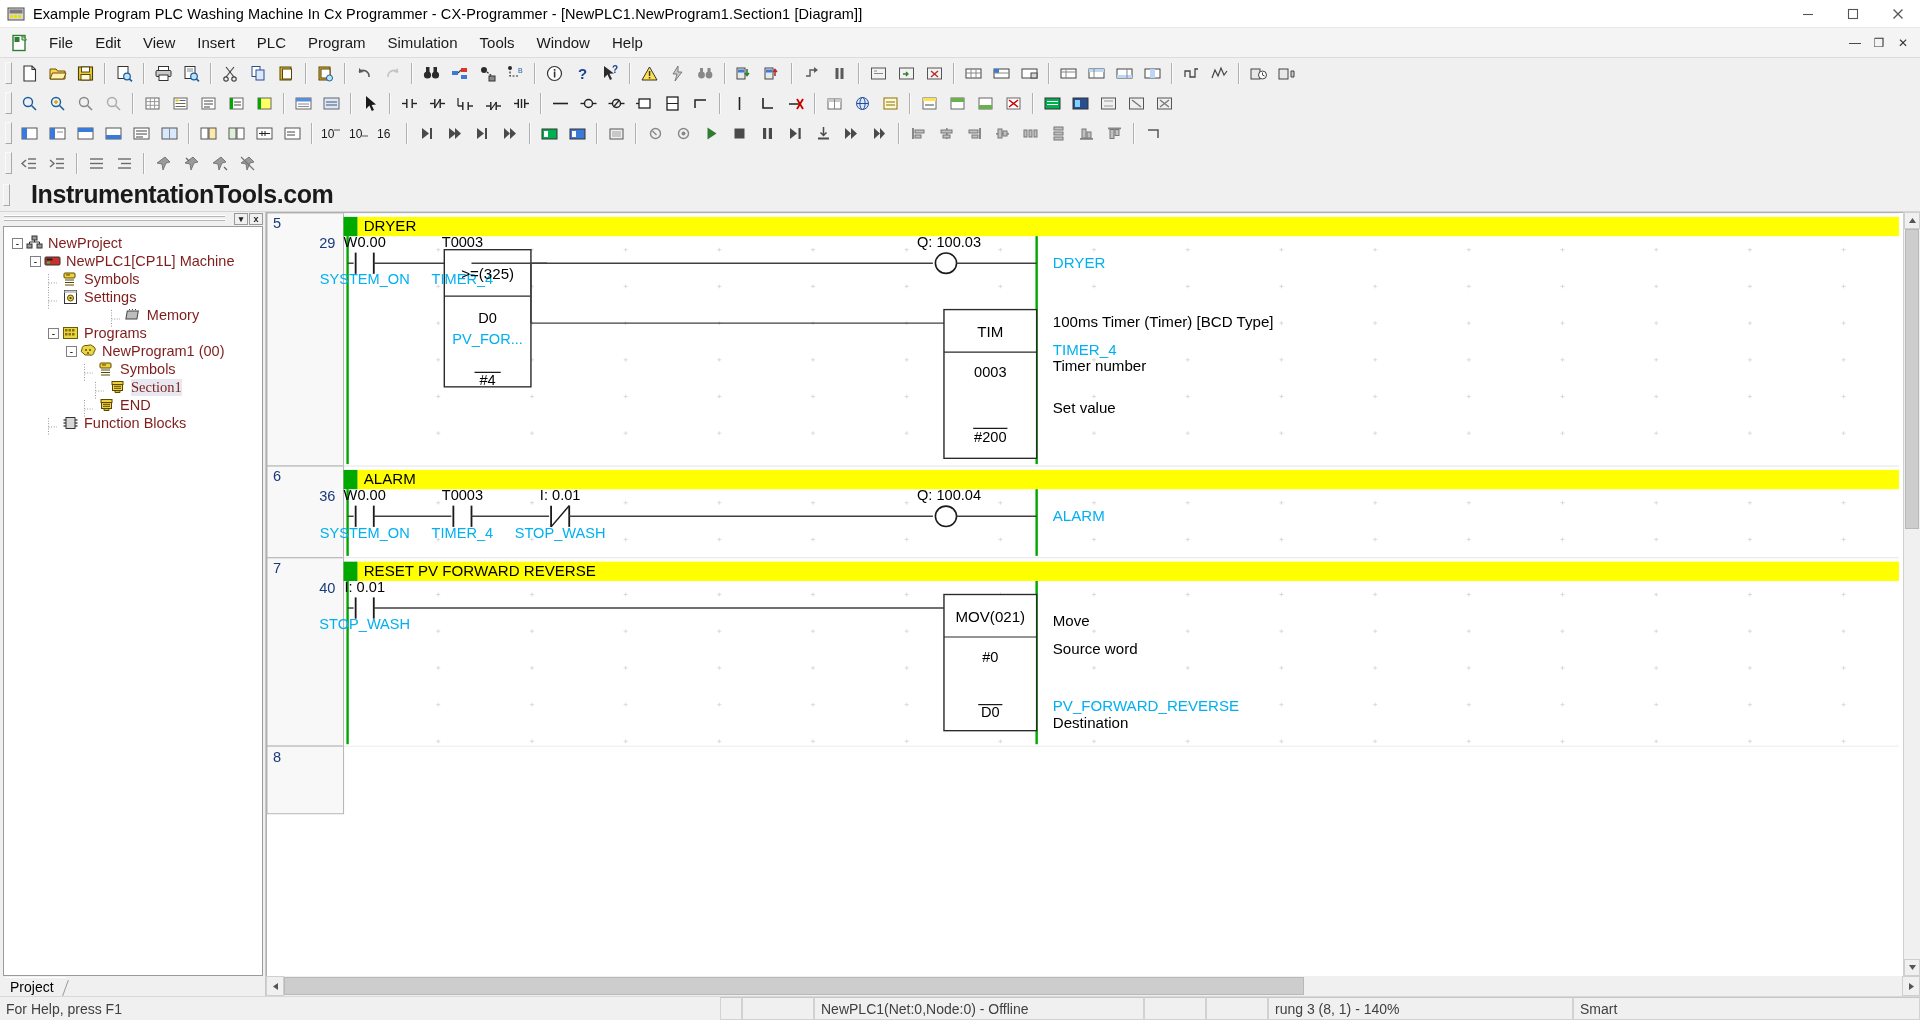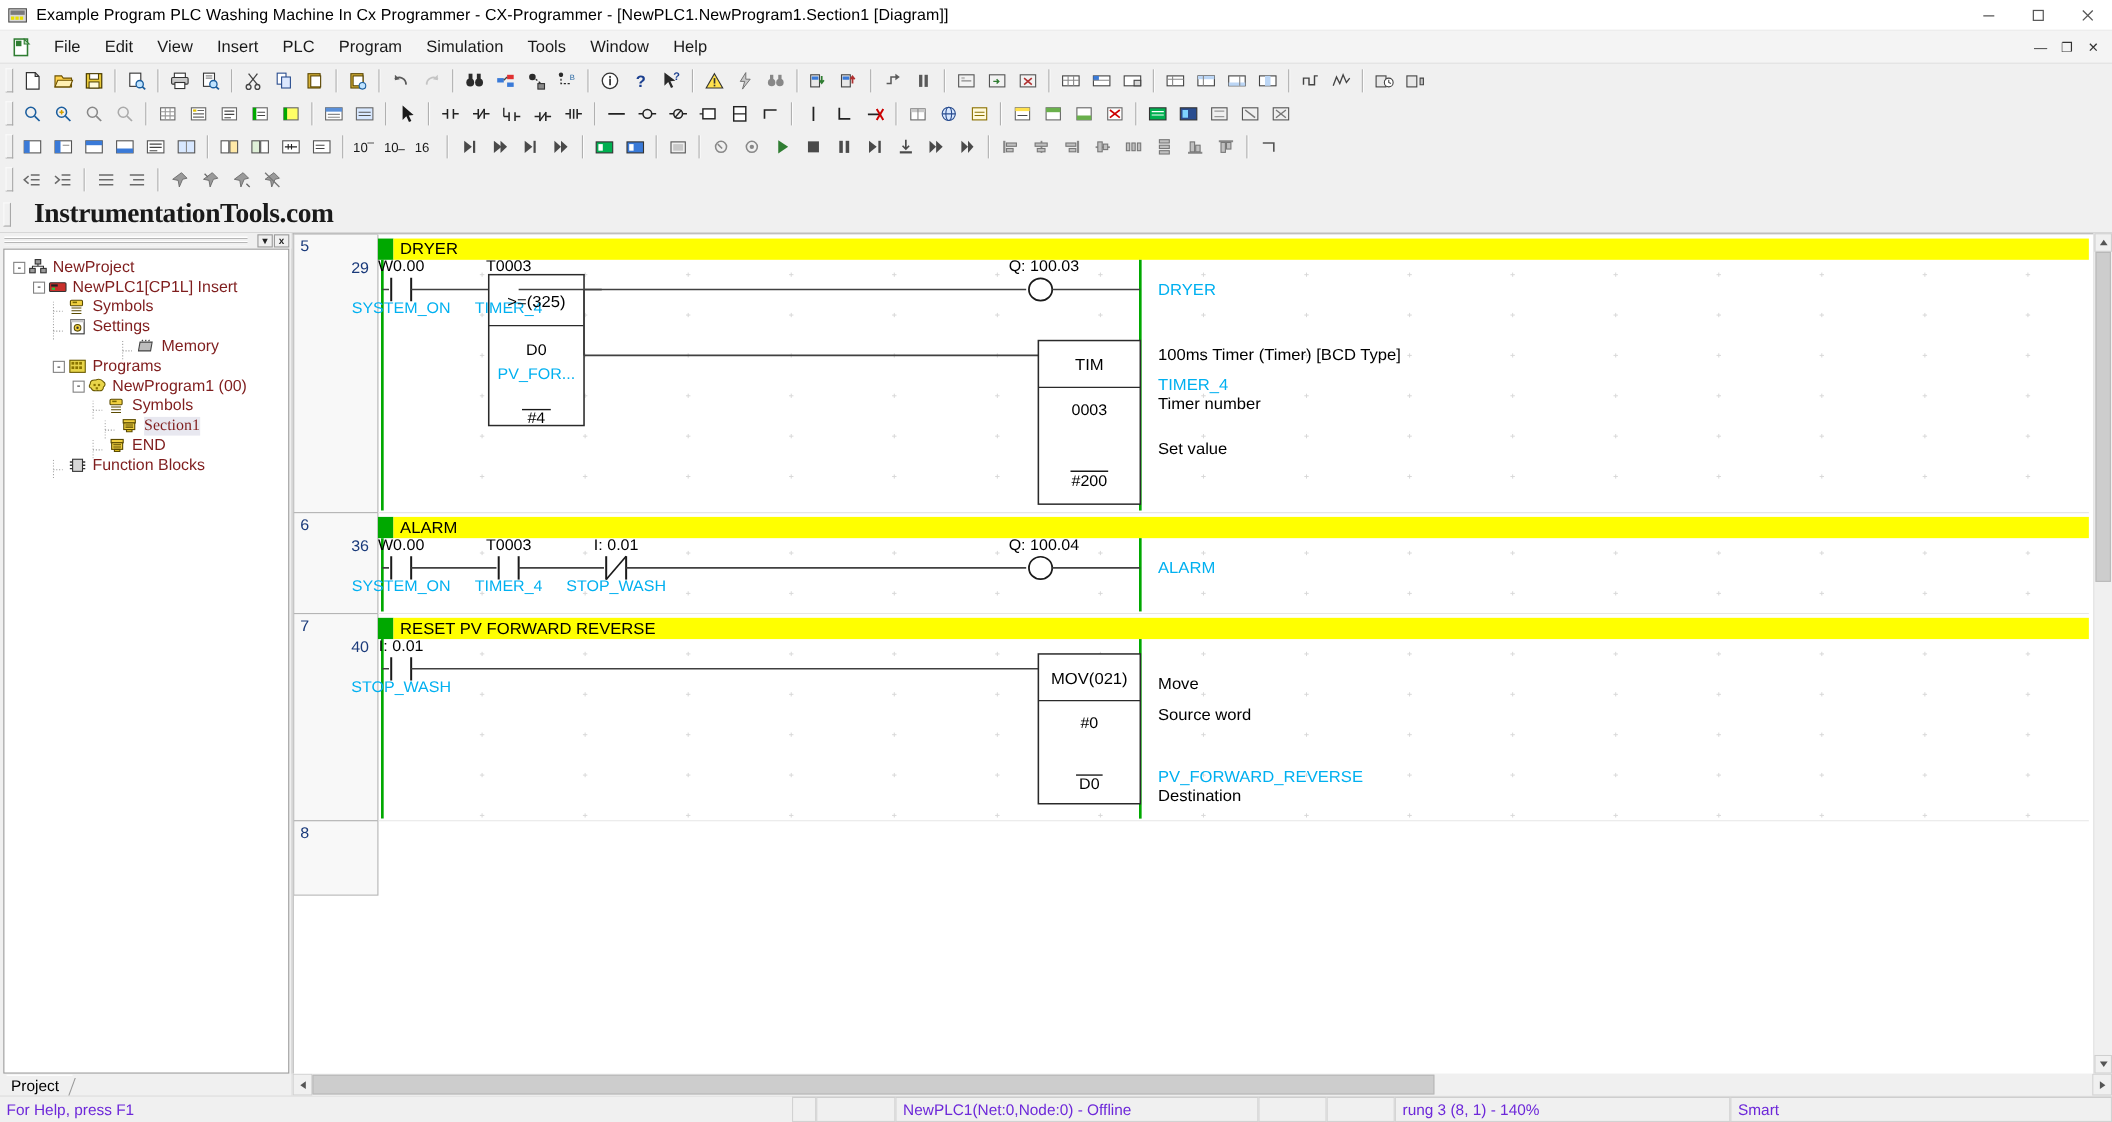--- a/index.html
+++ b/index.html
@@ -42,21 +42,21 @@
   .grip { width:7px; height:22px; margin:0 3px; flex:0 0 7px;
           border-left:1px solid #fafafa; border-right:1px solid #a8a8a8;
           border-top:1px solid #fafafa; border-bottom:1px solid #a8a8a8; }
   .tbsep { width:1px; height:21px; margin:0 5px; background:#b0b0b0;
            box-shadow:1px 0 0 #fbfbfb; flex:0 0 1px; }
   .tbtn { width:26px; height:25px; margin:0 1px; display:flex; align-items:center;
           justify-content:center; flex:0 0 26px; position:relative; }
   .tbtn svg, .tbtn .gi { pointer-events:none; }
   .brand {
     font-size:25px; font-weight:bold; color:#1a1a1a; letter-spacing:-0.4px;
-    padding-left:18px; font-family:Liberation Serif, serif;
+    padding-left:18px; font-family:Liberation Sans, sans-serif;
   }
   .brandrow { height:34px; display:flex; align-items:center; border-bottom:1px solid #d4d4d4;}
 
   
   .body { flex:1 1 auto; display:flex; min-height:0; background:#f0f0f0; }
 
   
   .projpanel { width:266px; flex:0 0 266px; display:flex; flex-direction:column;
                background:#f0f0f0; border-right:1px solid #c8c8c8; }
   .panel-handle { height:14px; display:flex; align-items:center; justify-content:flex-end;
@@ -95,21 +95,21 @@
   .hscrollrow { height:20px; flex:0 0 20px; display:flex; background:#f0f0f0; align-items:stretch;}
   .hs-arrow { width:18px; flex:0 0 18px; border:1px solid #cfcfcf; background:#f0f0f0;
               display:flex;align-items:center;justify-content:center;}
   .hs-track { position:relative; background:#f0f0f0; }
   .hs-thumb { position:absolute; top:1px; bottom:1px; background:#cdcdcd; border:1px solid #b8b8b8;}
 
   
   .statusbar { height:24px; flex:0 0 24px; background:#f0f0f0; display:flex; align-items:stretch;
                border-top:1px solid #d8d8d8; font-size:14px; }
   .stcell { border:1px solid #d2d2d2; border-top:1px solid #c6c6c6; display:flex; align-items:center;
-            padding:0 6px; color:#6d28d9; white-space:nowrap; background:#f0f0f0;text-align:right;}
+            padding:0 6px; color:#404040; white-space:nowrap; background:#f0f0f0;text-align:right;}
   .stcell.flat { border:none; }
 
   
   svg text { font-family:"Liberation Sans", sans-serif; }
 </style>
 </head>
 <body>
 
 <div class="app">
 
@@ -1079,21 +1079,21 @@
               </svg></span>
             <span class="tlabel">NewProject</span>
           </div>
           <div class="tnode" style="padding-left: 26px;">
             <span class="tbox">-</span>
             <span class="ticon"><svg width="17" height="16" viewBox="0 0 17 16">
                 <rect x="1" y="4" width="15" height="8" rx="1" fill="#c9302c" stroke="#333"></rect>
                 <rect x="2.5" y="5.5" width="6" height="2" fill="#222"></rect>
                 <rect x="3" y="8.5" width="3" height="2" fill="#27c93f"></rect>
               </svg></span>
-            <span class="tlabel">NewPLC1[CP1L] Insert</span>
+            <span class="tlabel">NewPLC1[CP1L] Machine</span>
           </div>
           <div class="tnode" style="padding-left: 44px;">
             <span style="width: 11px; margin-right: 3px; flex: 0 0 11px; height: 11px;"><svg width="11" height="18" viewBox="0 0 11 18">
                 <line x1="0.5" y1="0" x2="0.5" y2="18" stroke="#9a9a9a" stroke-dasharray="1 1.6"></line>
                 <line x1="0.5" y1="9" x2="9" y2="9" stroke="#9a9a9a" stroke-dasharray="1 1.6"></line>
               </svg></span>
             <span class="ticon"><svg width="17" height="16" viewBox="0 0 17 16">
                 <rect x="2" y="2" width="11" height="5" rx="1" fill="#f0d040" stroke="#5a4a00"></rect>
                 <rect x="4" y="3.2" width="4" height="1.4" fill="#7a6a00"></rect>
                 <g fill="#333" font-size="6" font-family="Liberation Sans">

